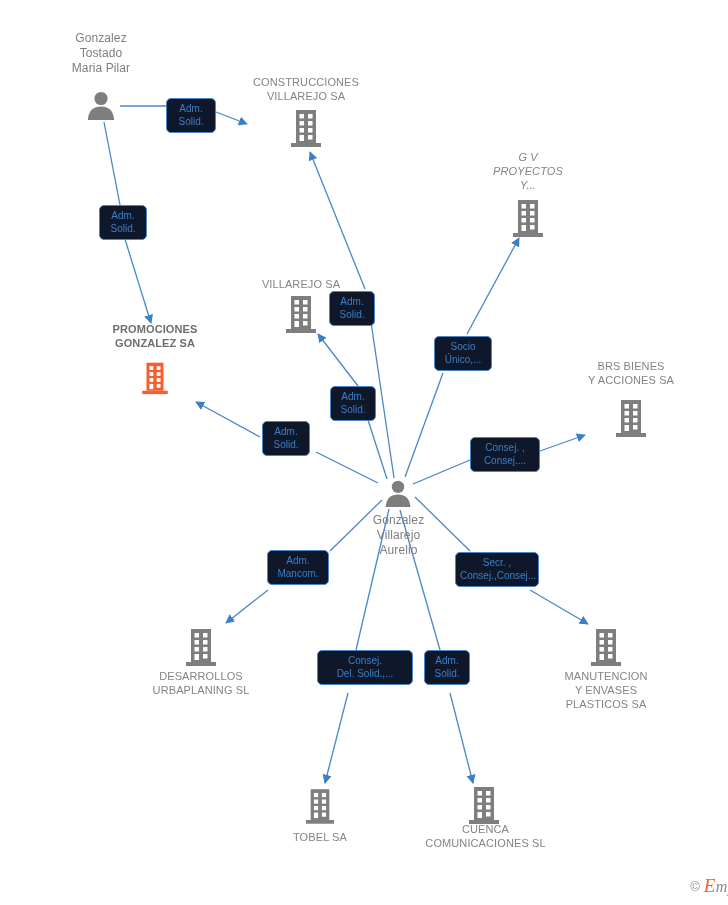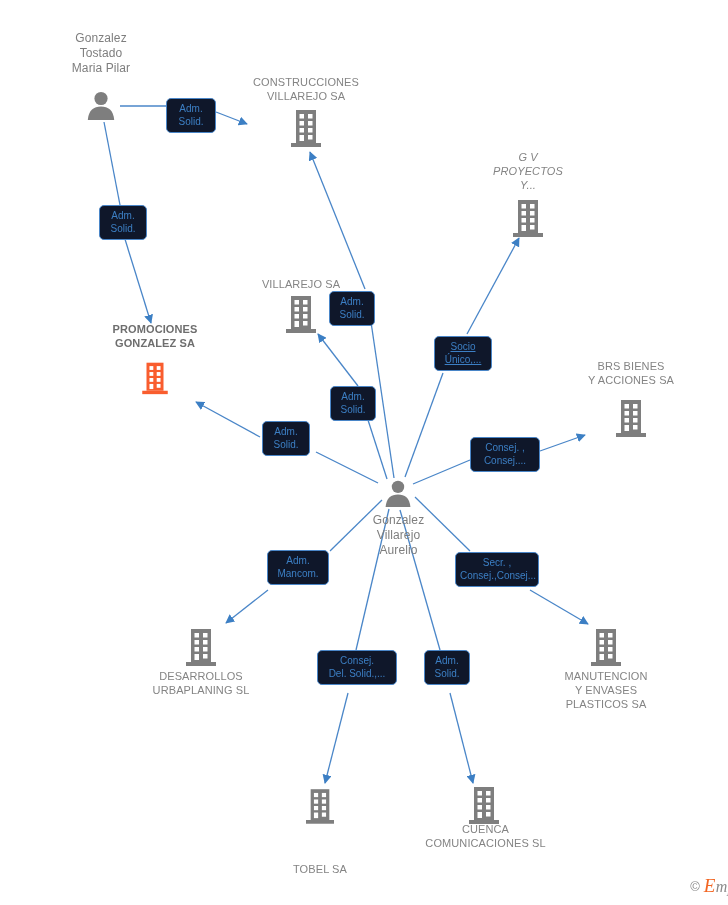--- a/index.html
+++ b/index.html
@@ -343,53 +343,53 @@
 Villarejo
 Aurelio</div>
 
   <div class="node-label" style="left:136px; top:669px; width:130px;">DESARROLLOS
 URBAPLANING SL</div>
 
   <div class="node-label" style="left:546px; top:669px; width:120px;">MANUTENCION
 Y ENVASES
 PLASTICOS SA</div>
 
-  <div class="node-label" style="left:265px; top:830px; width:110px;margin-top:32px;">TOBEL SA</div>
+  <div class="node-label" style="left:265px; top:830px; width:110px;">TOBEL SA</div>
 
   <div class="node-label" style="left:413px; top:822px; width:145px;">CUENCA
 COMUNICACIONES SL</div>
 
   <div class="edge-label" style="left:166px; top:98px; width:50px;">Adm.
 Solid.</div>
 
   <div class="edge-label" style="left:99px; top:205px; width:48px;">Adm.
 Solid.</div>
 
   <div class="edge-label" style="left:329px; top:291px; width:46px;">Adm.
 Solid.</div>
 
   <div class="edge-label" style="left:330px; top:386px; width:46px;">Adm.
 Solid.</div>
 
   <div class="edge-label" style="left:262px; top:421px; width:48px;">Adm.
 Solid.</div>
 
-  <div class="edge-label" style="left:434px; top:336px; width:58px;text-decoration:underline;">Socio
+  <div class="edge-label" style="left:434px; top:336px; width:58px;">Socio
 Único,...</div>
 
   <div class="edge-label" style="left:470px; top:437px; width:70px;">Consej. ,
 Consej....</div>
 
   <div class="edge-label" style="left:455px; top:552px; width:84px;">Secr. ,
 Consej.,Consej...</div>
 
   <div class="edge-label" style="left:267px; top:550px; width:62px;">Adm.
 Mancom.</div>
 
-  <div class="edge-label" style="left:317px; top:650px; width:80px;">Consej.
+  <div class="edge-label" style="left:317px; top:650px; width:96px;">Consej.
 Del. Solid.,...</div>
 
   <div class="edge-label" style="left:424px; top:650px; width:46px;">Adm.
 Solid.</div>
 
   <div id="watermark">
     <span class="copy">©</span>
     <span class="brand"><span class="cap">E</span><span>mpresia</span></span>
   </div>
 

